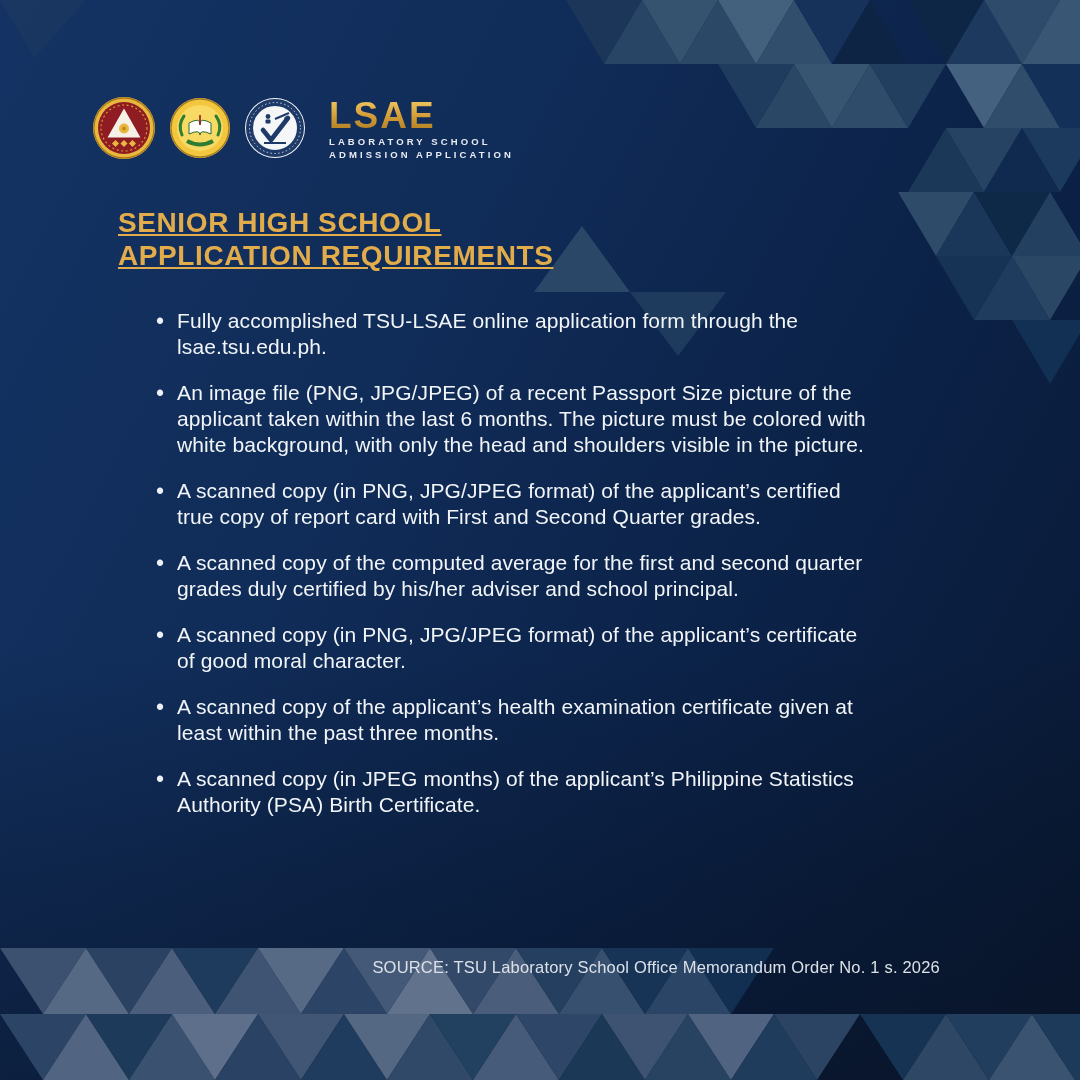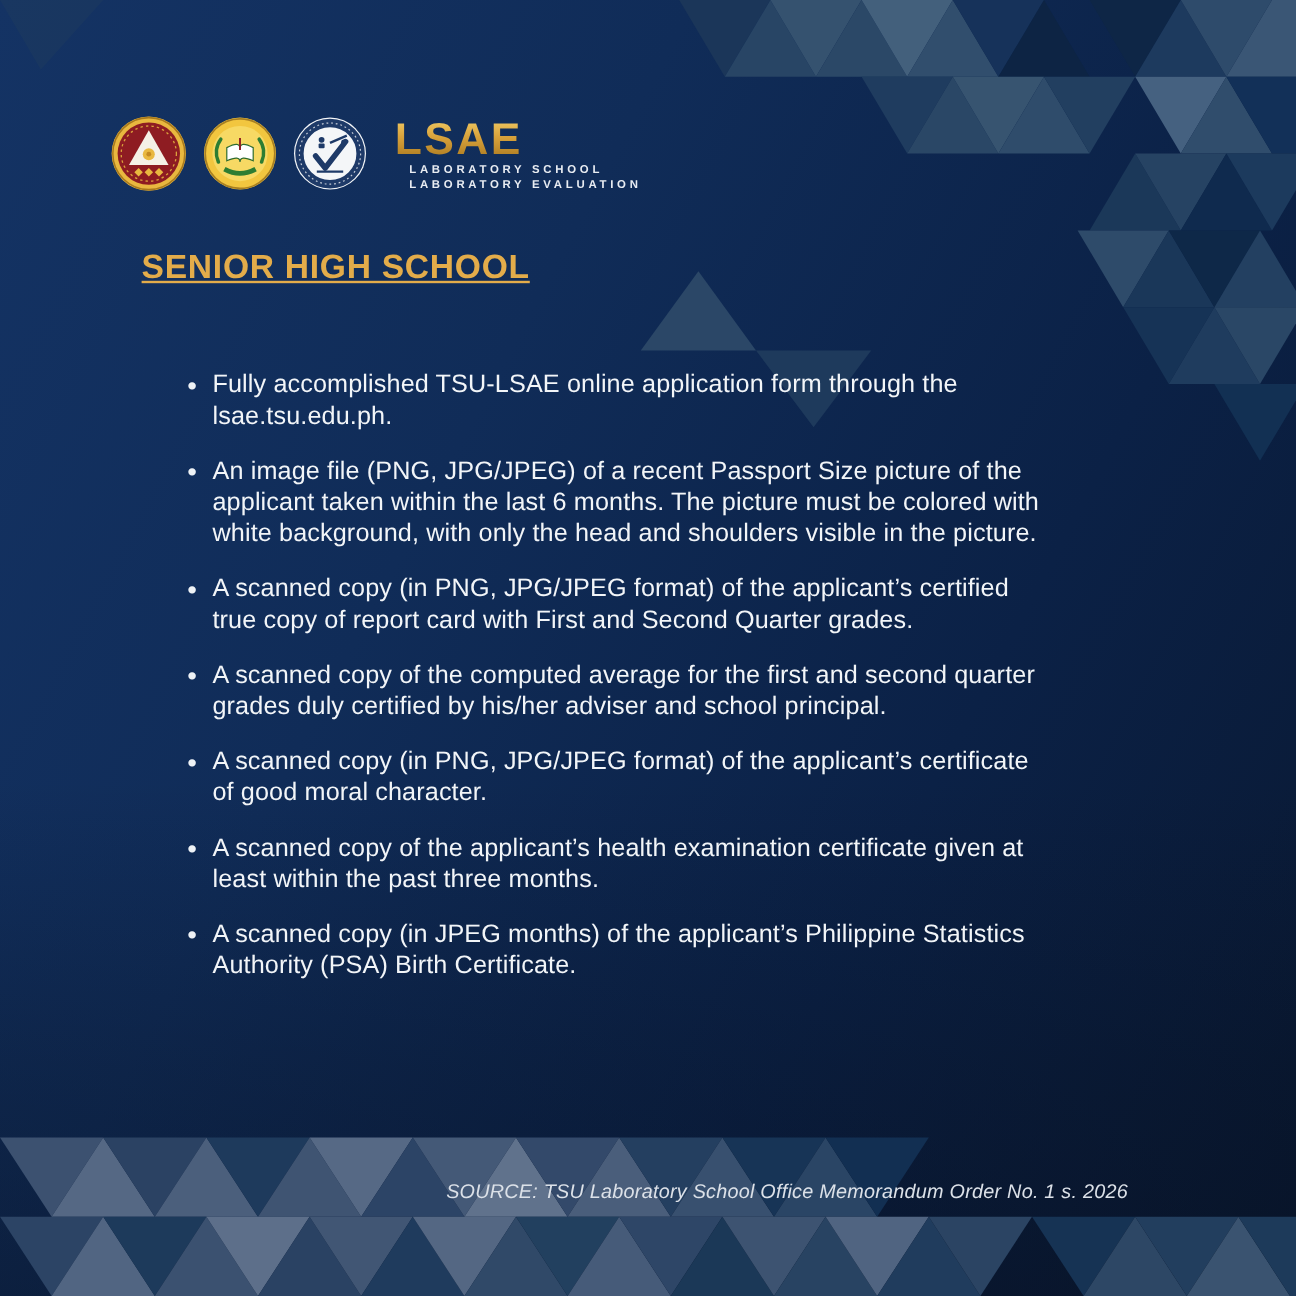--- a/index.html
+++ b/index.html
@@ -18,34 +18,34 @@
   
   .logo-row{position:absolute;left:92px;top:96px;display:flex;align-items:center;gap:13px;}
   .seal{display:block;}
   .wordmark{margin-left:10px;display:flex;flex-direction:column;line-height:1;}
   .wm-acronym{
     font-size:37px;font-weight:bold;letter-spacing:2px;
     background:linear-gradient(180deg,#f3cf6a 0%,#d9a33c 45%,#a9781f 100%);
     -webkit-background-clip:text;background-clip:text;color:#d9a33c;
     -webkit-text-fill-color:transparent;
   }
-  .wm-sub{font-size:9.5px;letter-spacing:3.1px;color:#e8ecf2;margin-top:3px;font-weight:bold;margin-left:12px;}
+  .wm-sub{font-size:9.5px;letter-spacing:3.1px;color:#e8ecf2;margin-top:3px;font-weight:bold;}
 
   
   .title{position:absolute;left:118px;top:206px;font-weight:bold;font-size:28px;
     line-height:33px;letter-spacing:.6px;color:#e3ac4a;text-decoration:underline;}
 
   
   .req-list{position:absolute;left:156px;top:308px;width:780px;list-style:none;margin:0;padding:0;}
   .req-item{display:flex;gap:13px;margin-bottom:20px;}
   .req-bullet{color:#eef2f6;font-size:23px;line-height:26px;flex:0 0 auto;}
   .req-text{color:#f2f5f8;font-size:21px;line-height:26px;max-width:700px;letter-spacing:.1px;}
 
   
-  .source{position:absolute;right:140px;top:984px;font-style:italic;font-size:16.5px;
+  .source{position:absolute;right:140px;top:958px;font-size:16.5px;
     color:#dce1e8;letter-spacing:.2px;}
 </style>
 </head>
 <body>
 
 <div class="layer"></div>
 <div class="photo-veil"></div>
 
 <svg class="tri" viewBox="0 0 1080 1080" aria-hidden="true">
 
@@ -165,26 +165,27 @@
     <circle cx="24" cy="19.5" r="2.4" fill="#1e3a68"></circle>
     <rect x="21.5" y="22.5" width="5" height="4" rx="1" fill="#1e3a68"></rect>
     <line x1="31" y1="22" x2="45" y2="16" stroke="#1e3a68" stroke-width="2"></line>
     <circle cx="42.5" cy="21.5" r="2.2" fill="#1e3a68"></circle>
     <path d="M19,33 L27,43 L44,21" fill="none" stroke="#1e3a68" stroke-width="4.6" stroke-linecap="round" stroke-linejoin="round"></path>
     <line x1="20" y1="46" x2="42" y2="46" stroke="#1e3a68" stroke-width="2"></line>
   </svg>
   <div class="wordmark">
     <div class="wm-acronym">LSAE</div>
     <div class="wm-sub">LABORATORY SCHOOL</div>
-    <div class="wm-sub">LABORATORY EVALUATION</div>
+    <div class="wm-sub">ADMISSION APPLICATION</div>
   </div>
 </div>
 
 <div class="title">
   <div>SENIOR HIGH SCHOOL</div>
+  <div>APPLICATION REQUIREMENTS</div>
 </div>
 
 <ul class="req-list">
 
     <li class="req-item">
       <span class="req-bullet">•</span>
       <span class="req-text">Fully accomplished TSU-LSAE online application form through the lsae.tsu.edu.ph.</span>
     </li>
 
     <li class="req-item">

